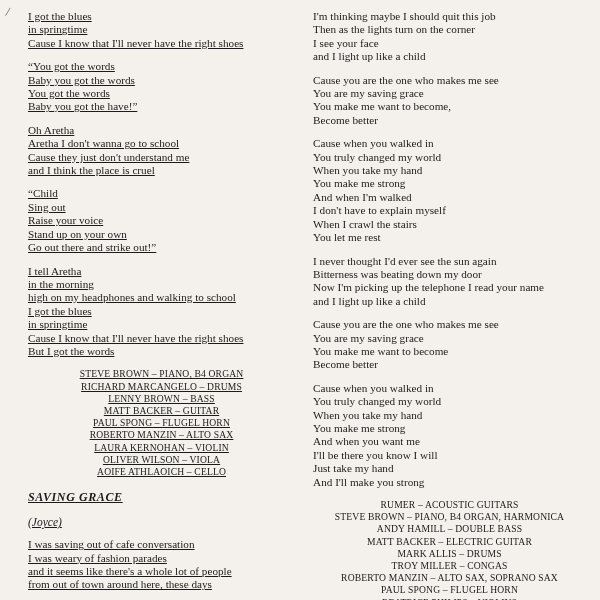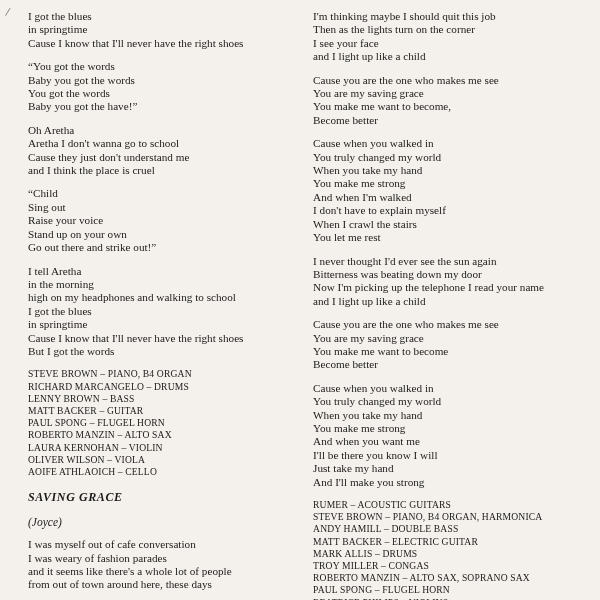--- a/index.html
+++ b/index.html
@@ -31,33 +31,34 @@
   }
   .columns {
     display: flex;
     gap: 14px;
     height: 100%;
   }
   .col {
     width: 283px;
     box-sizing: border-box;
   }
-  .col-left { padding-left: 10px; }
+  .col-left { padding-left: 10px; text-decoration: underline; }
   .col-right { padding-left: 4px; }
 
   .stanza {
     margin: 0 0 10px 0;
   }
   .line {
     font-size: 11.2px;
     line-height: 13.4px;
     white-space: pre-wrap;
   }
   .credits {
     margin: 0 0 10px 0;
+    text-align: center;
   }
   .credit-line {
     font-size: 9.6px;
     line-height: 12.2px;
     letter-spacing: 0.15px;
     font-variant: small-caps;
   }
   .song-title {
     font-size: 12px;
     font-style: italic;
@@ -120,21 +121,21 @@
           <div class="credit-line">MATT BACKER – GUITAR</div>
           <div class="credit-line">PAUL SPONG – FLUGEL HORN</div>
           <div class="credit-line">ROBERTO MANZIN – ALTO SAX</div>
           <div class="credit-line">LAURA KERNOHAN – VIOLIN</div>
           <div class="credit-line">OLIVER WILSON – VIOLA</div>
           <div class="credit-line">AOIFE ATHLAOICH – CELLO</div>
         </div>
         <div class="song-title">SAVING GRACE</div>
         <div class="song-credit">(Joyce)</div>
         <div class="stanza">
-          <div class="line">I was myself out of cafe conversation</div>
+          <div class="line">I was saving out of cafe conversation</div>
           <div class="line">I was weary of fashion parades</div>
           <div class="line">and it seems like there's a whole lot of people</div>
           <div class="line">from out of town around here, these days</div>
         </div>
       </div>
     <div class="col col-right">
         <div class="stanza">
           <div class="line">I'm thinking maybe I should quit this job</div>
           <div class="line">Then as the lights turn on the corner</div>
           <div class="line">I see your face</div>

